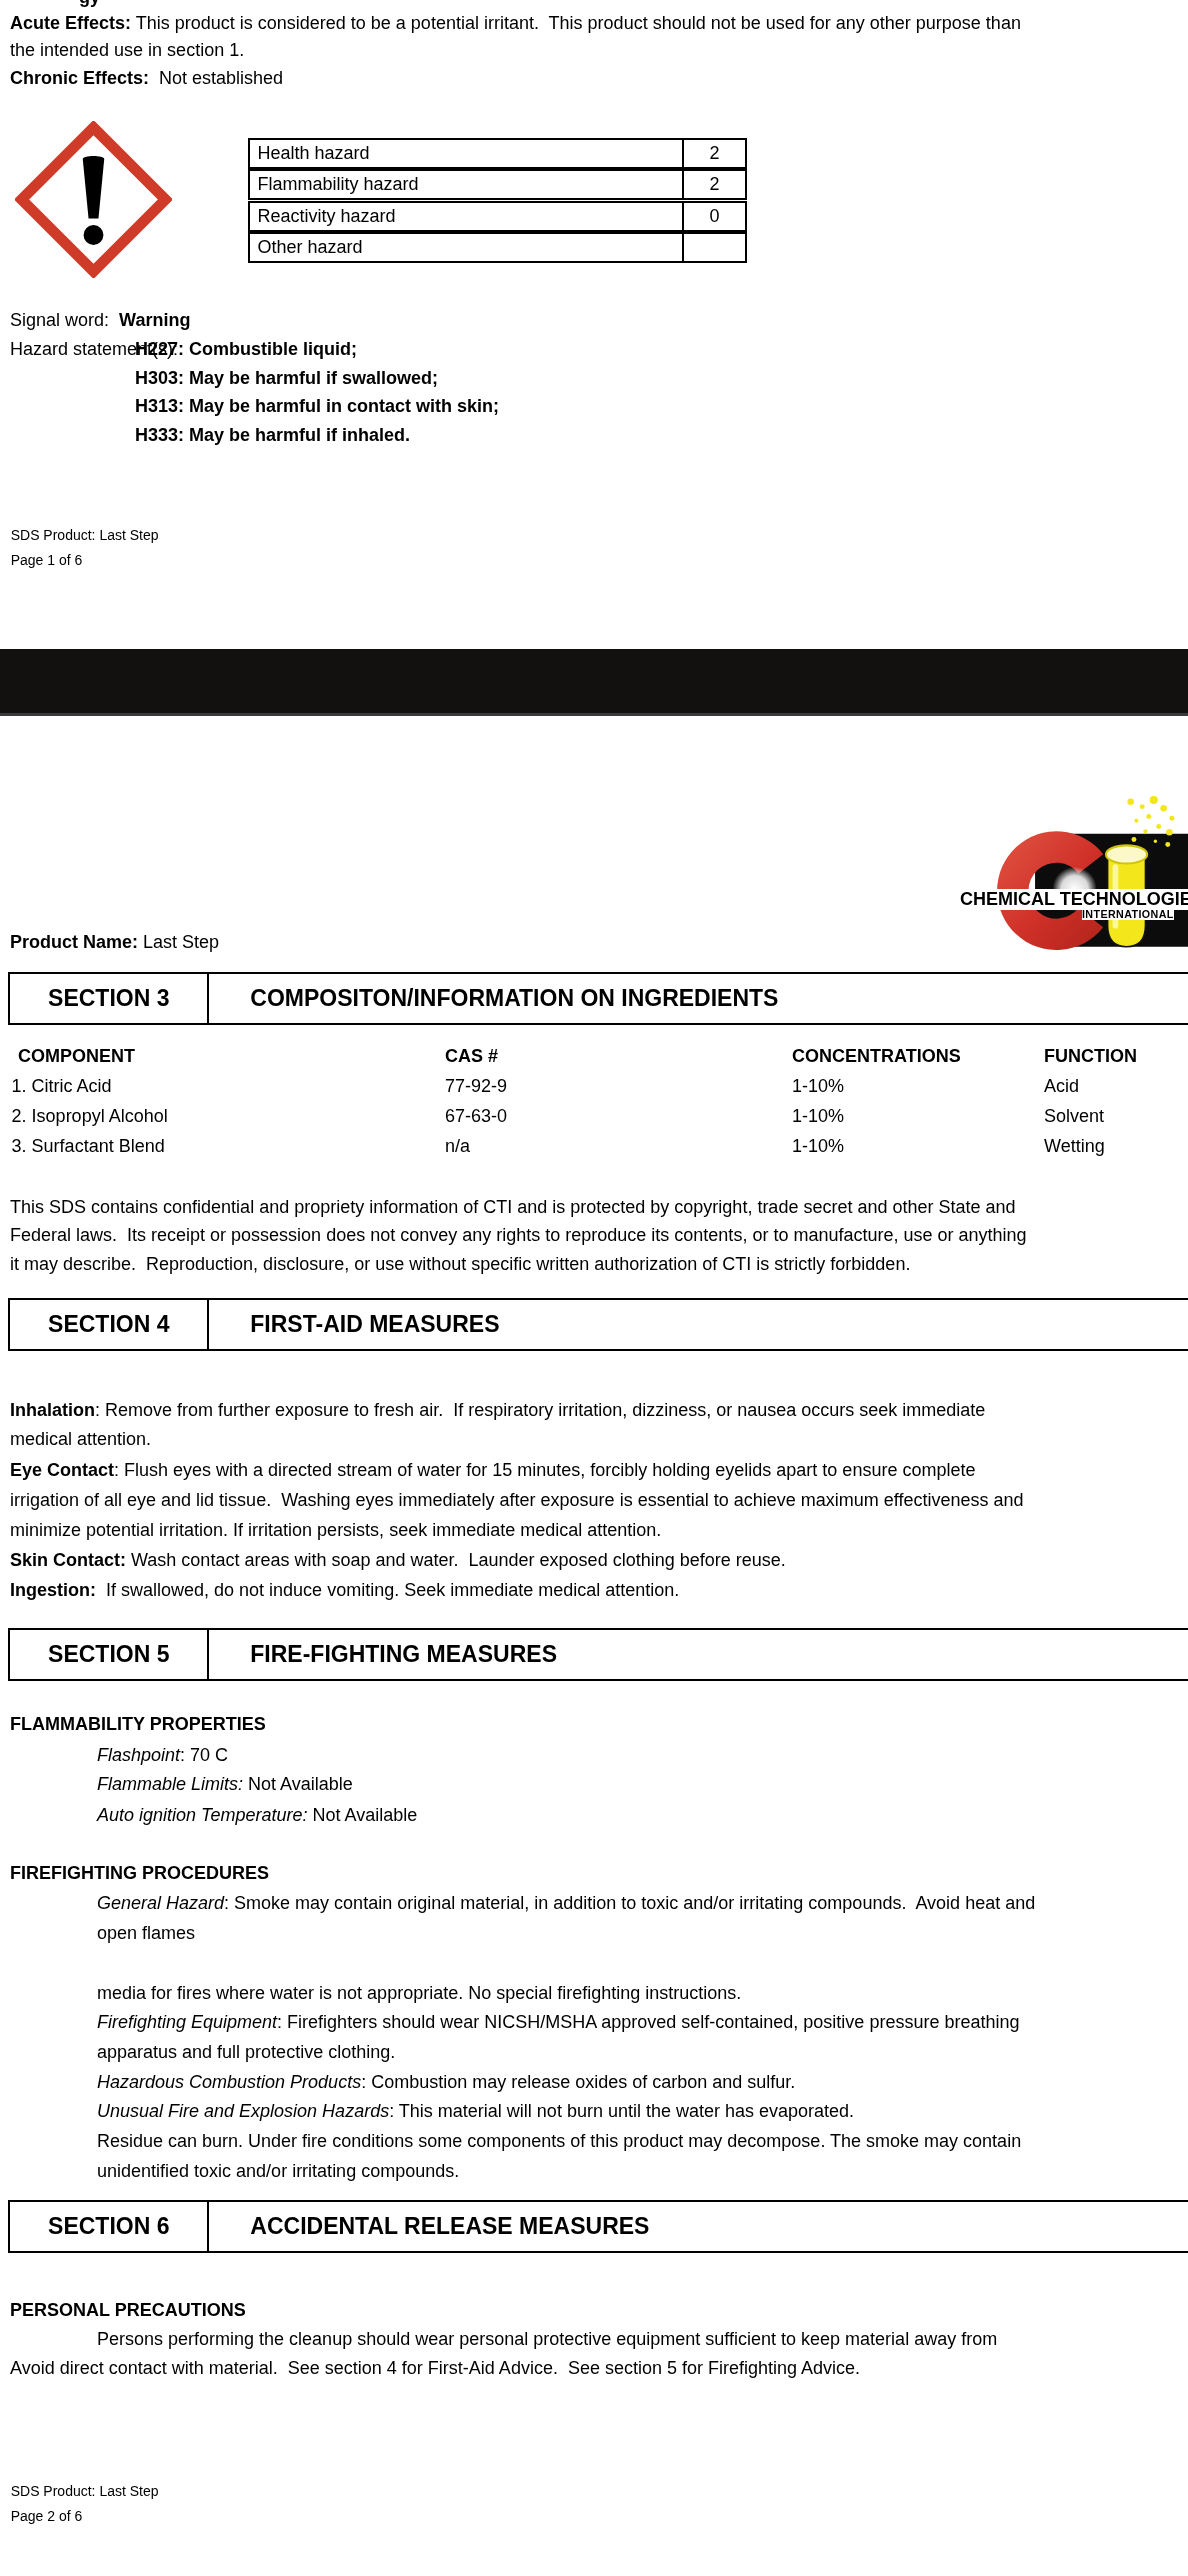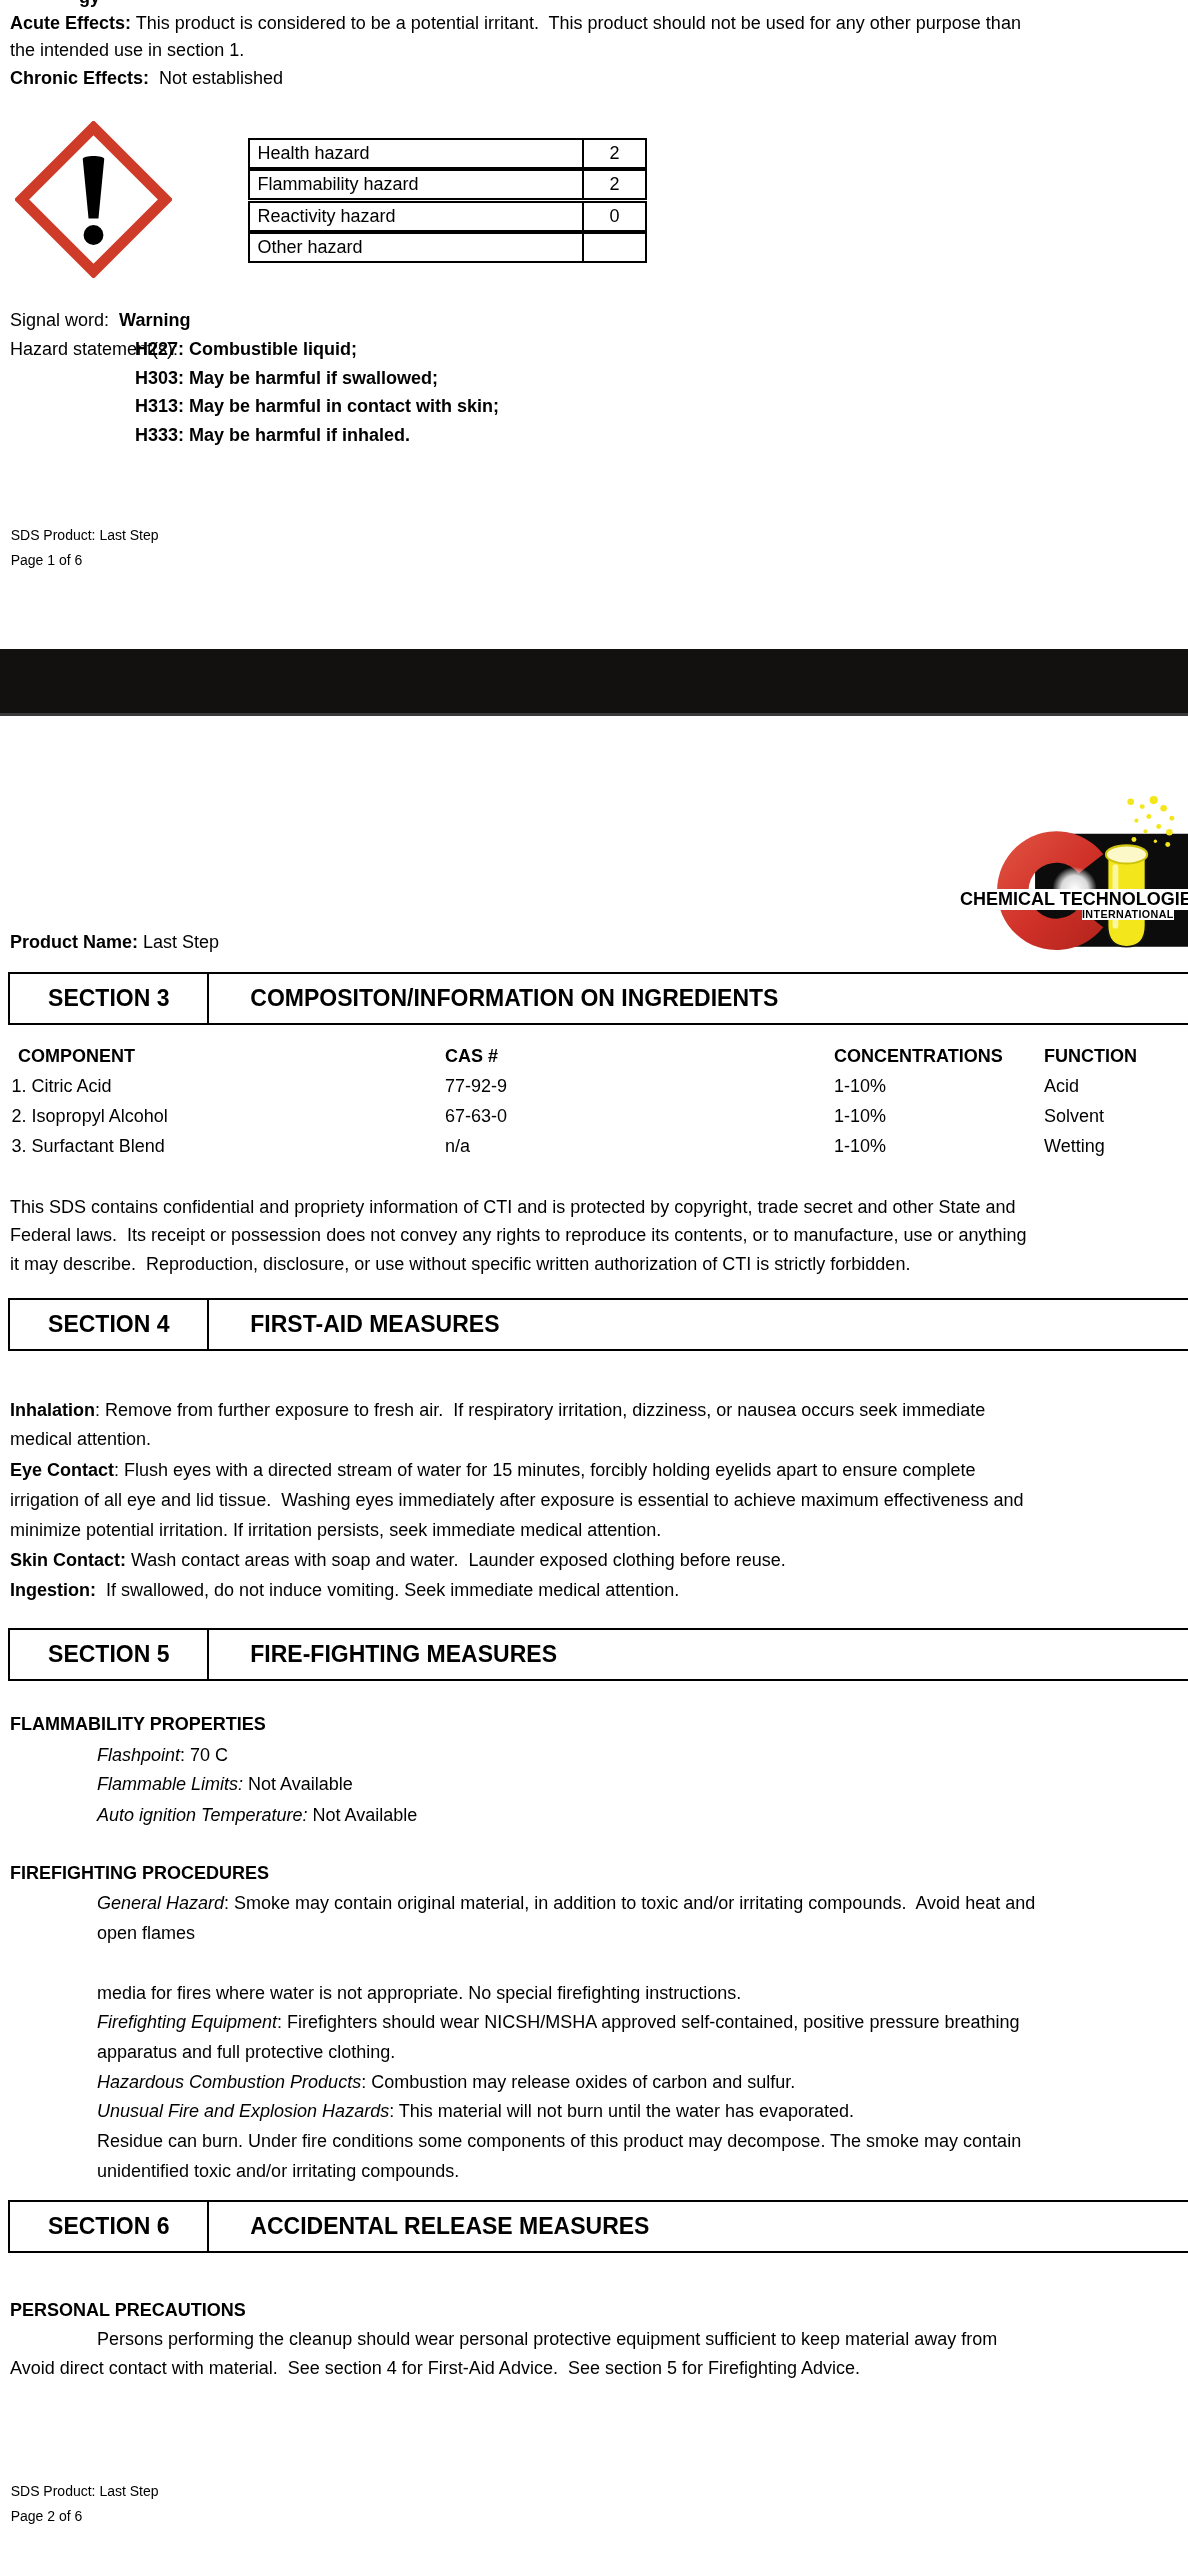--- a/index.html
+++ b/index.html
@@ -8,39 +8,39 @@
     background:#ffffff; color:#000;
     font-family:"Liberation Sans","DejaVu Sans",sans-serif;
     font-size:18px;
   }
   .ln { position:absolute; white-space:pre; line-height:1.25; }
   .b  { font-weight:bold; }
   .cutbox { position:absolute; overflow:hidden; }
   .cutbox span { position:absolute; font-weight:bold; }
 
   
-  .hrow { position:absolute; left:248px; width:399px; height:31px;
+  .hrow { position:absolute; left:248px; width:499px; height:31px;
           border:2px solid #000; display:flex; align-items:center; box-sizing:border-box; }
   .hrow .hlabel { flex:1; padding-left:7.4px; }
   .hrow .hval   { width:61px; align-self:stretch; border-left:2px solid #000;
                   display:flex; align-items:center; justify-content:center; }
 
   
   .secbox { position:absolute; left:8.3px; width:1205px; height:53px;
             border:2.5px solid #000; box-sizing:border-box; display:flex; align-items:stretch;
             font-weight:bold; font-size:23px; background:#fff; }
   .secnum { width:197px; border-right:2.5px solid #000; display:flex;
             align-items:center; justify-content:center; }
   .sectitle { display:flex; align-items:center; padding-left:41px; }
 
   
   .irow { position:absolute; left:0; width:1189px; height:30px; }
   .irow span { position:absolute; white-space:pre; }
   .colA { left:11.6px; } .colAh { left:18px; }
-  .colB { left:445px; } .colC { left:792px;margin-left:42px; } .colD { left:1044px; }
+  .colB { left:445px; } .colC { left:792px; } .colD { left:1044px; }
 
   .footer { font-size:14px; line-height:25.6px; }
   .bar { position:absolute; left:0; width:1189px; background:#131110;
          border-bottom:3.3px solid #3a3a3a; }
   .logotext { position:absolute; font-weight:bold; background:#fff; white-space:pre; }
 </style>
 </head>
 <body>
 
 <div class="screen">

